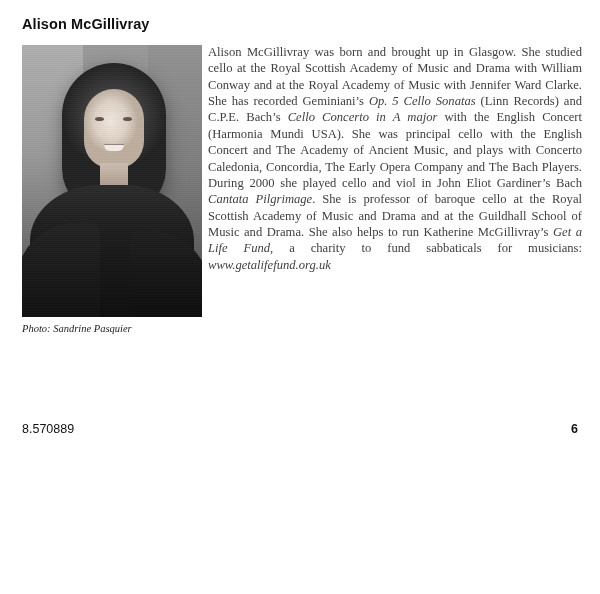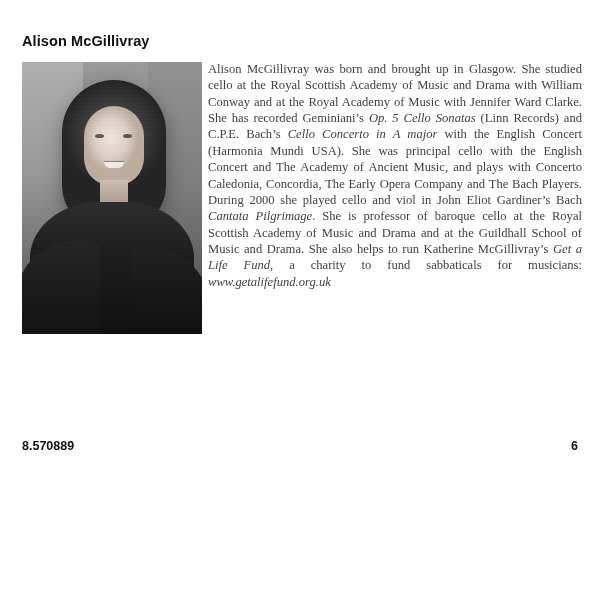--- a/index.html
+++ b/index.html
@@ -10,21 +10,21 @@
     width: 600px;
     height: 594px;
     background: #ffffff;
     font-family: "Liberation Serif", serif;
     color: #1a1a1a;
     position: relative;
     overflow: hidden;
   }
   .page {
     position: absolute;
-    left: 0; top: 17px;
+    left: 0; top: 0;
     width: 600px;
     height: 452px;
   }
   .title {
     position: absolute;
     left: 22px;
     top: 16px;
     font-family: "Liberation Sans", sans-serif;
     font-weight: bold;
     font-size: 14.5px;
@@ -154,21 +154,21 @@
     line-height: 1.30;
     color: #404040;
     hyphens: none;
   }
   .bio i { font-style: italic; }
   .footer-left {
     position: absolute;
     left: 22px;
     bottom: 16px;
     font-family: "Liberation Sans", sans-serif;
-    font-weight: bold;
+    font-weight: normal;
     font-size: 12.5px;
     color: #111;
   }
   .footer-right {
     position: absolute;
     right: 22px;
     bottom: 16px;
     font-family: "Liberation Sans", sans-serif;
     font-weight: bold;
     font-size: 12.5px;
@@ -191,20 +191,21 @@
       <div class="face"></div>
       <div class="eye l"></div>
       <div class="eye r"></div>
       <div class="mouth"></div>
       <div class="neck"></div>
       <div class="body"></div>
       <div class="shoulder-l"></div>
       <div class="shoulder-r"></div>
       <div class="grain"></div>
     </div>
+    <div class="credit">Photo: Sandrine Pasquier</div>
   </div>
 
   <div class="bio"><span>Alison McGillivray was born and brought up in Glasgow. She studied cello at the Royal Scottish Academy of Music and Drama with William Conway and at the Royal Academy of Music with Jennifer Ward Clarke. She has recorded Geminiani’s </span><i>Op. 5 Cello Sonatas</i><span> (Linn Records) and C.P.E. Bach’s </span><i>Cello Concerto in A major</i><span> with the English Concert (Harmonia Mundi USA). She was principal cello with the English Concert and The Academy of Ancient Music, and plays with Concerto Caledonia, Concordia, The Early Opera Company and The Bach Players. During 2000 she played cello and viol in John Eliot Gardiner’s Bach </span><i>Cantata Pilgrimage</i><span>. She is professor of baroque cello at the Royal Scottish Academy of Music and Drama and at the Guildhall School of Music and Drama. She also helps to run Katherine McGillivray’s </span><i>Get a Life Fund</i><span>, a charity to fund sabbaticals for musicians: </span><i>www.getalifefund.org.uk</i></div>
 
   <div class="footer-left">8.570889</div>
   <div class="footer-right">6</div>
 
 </div>
 
 </body></html>

